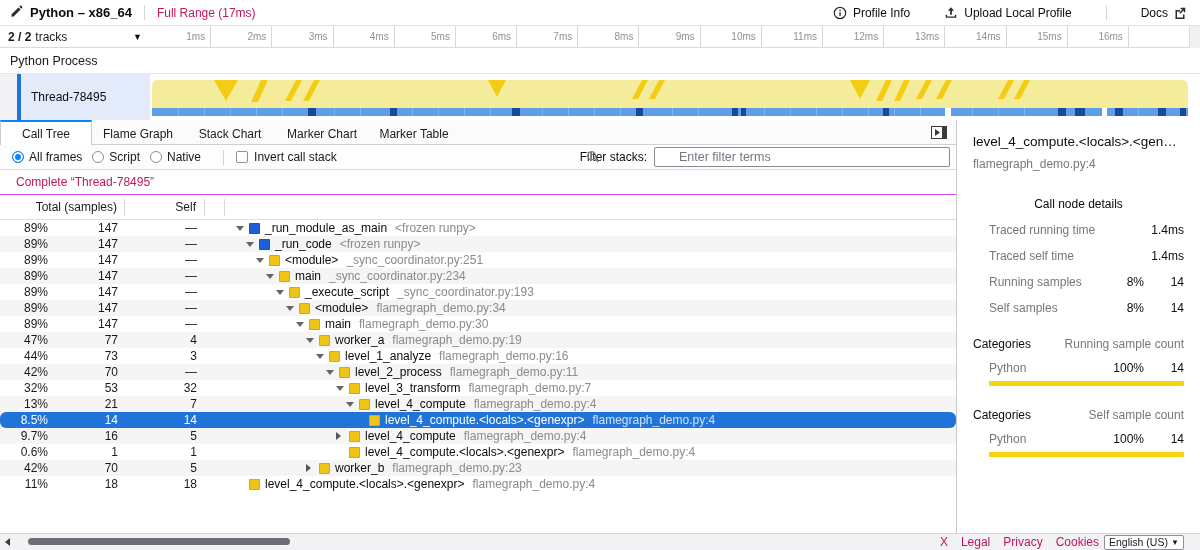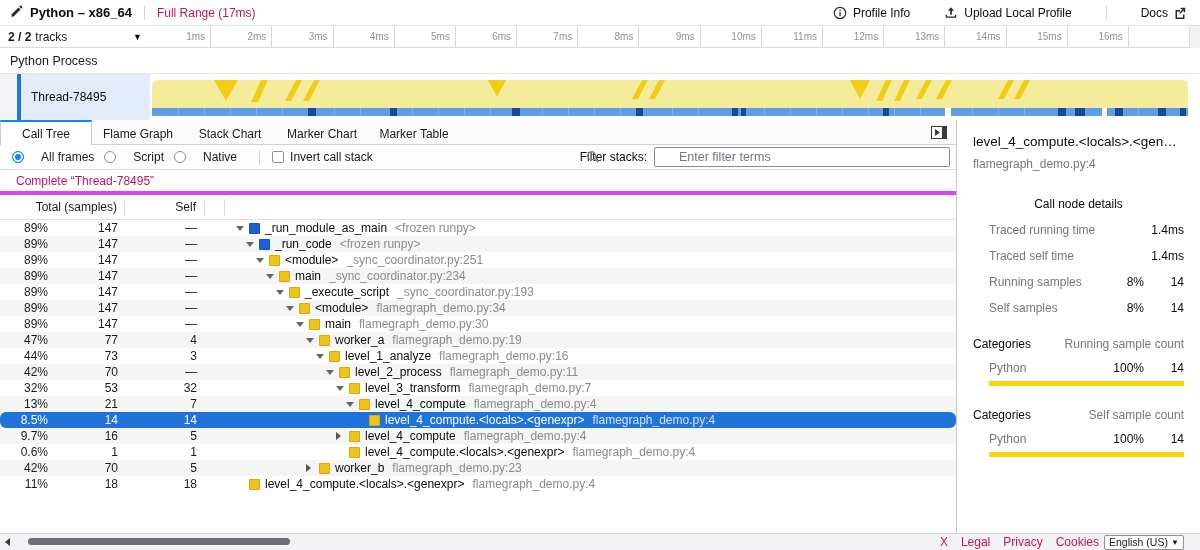--- a/index.html
+++ b/index.html
@@ -47,37 +47,37 @@
   .tab { width:92px; height:25px; display:flex; align-items:center; justify-content:center;
     color:#1b1b1d; cursor:pointer; border-top:2px solid transparent; }
   .tab.active { background:#fff; border-top:2px solid #0a84ff; border-left:1px solid #cacace;
     border-right:1px solid #cacace; margin-bottom:-1px; height:26px; }
   #sidebar-toggle { margin-left:auto; margin-right:9px; align-self:center; cursor:pointer;
     display:flex; align-items:center; }
 
   
   #settings { position:absolute; left:0; top:145px; width:956px; height:25px; background:#fdfdfe;
     border-bottom:1px solid #dadade; display:flex; align-items:center; padding-left:12px; }
-  .radio-item { display:flex; align-items:center; gap:17px; margin-right:10px; cursor:pointer; }
+  .radio-item { display:flex; align-items:center; gap:5px; margin-right:10px; cursor:pointer; }
   .rad { width:12px; height:12px; border-radius:50%; border:1px solid #8f8f9d; background:#fff; }
   .rad.on { background:#0a84ff; border-color:#0a84ff; box-shadow:inset 0 0 0 2px #fff; }
   .chk { width:12px; height:12px; border:1px solid #8f8f9d; border-radius:2px; background:#fff;
     margin-right:6px; }
   #invert-wrap { display:flex; align-items:center; cursor:pointer; }
   #filter-wrap { margin-left:auto; display:flex; align-items:center; padding-right:6px; }
   #filter-label { margin-right:7px; color:#0c0c0d; }
   #filter-input { width:296px; height:20px; border:1px solid #8a8a96; border-radius:2px;
     font-family:"Liberation Sans",sans-serif; font-size:12.5px; padding:0 6px 0 24px; color:#1a1a1a;
     background:#fff; }
   #filter-input::placeholder { color:#767680; }
   #filter-icon { position:absolute; margin-left:6px; }
 
   
   #breadcrumb-row { position:absolute; left:0; top:170px; width:956px; height:25px; background:#fff;
-    border-bottom:4px solid #d946ef; display:flex; align-items:center; padding-left:16px; }
+    border-bottom:1px solid #d946ef; display:flex; align-items:center; padding-left:16px; }
   #tree-header { position:absolute; left:0; top:195px; width:956px; height:25px; background:#fff;
     border-bottom:1px solid #e0e0e4; display:flex; align-items:center; color:#1b1b1d; }
   .hc { height:17px; display:flex; align-items:center; justify-content:flex-end; }
   .hc-total { width:125px; padding-right:7px; border-right:1px solid #d9d9dd; }
   .hc-self  { width:80px;  padding-right:8px; border-right:1px solid #d9d9dd; }
   .hc-gap   { width:20px;  border-right:1px solid #d9d9dd; }
 
   
   #tree-body { position:absolute; left:0; top:220px; width:956px; height:272px; }
   .row { height:16px; display:flex; align-items:center; cursor:pointer; }

